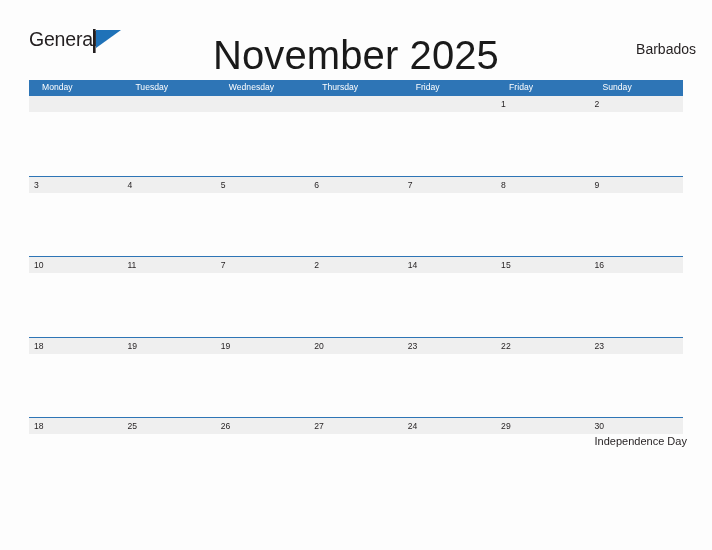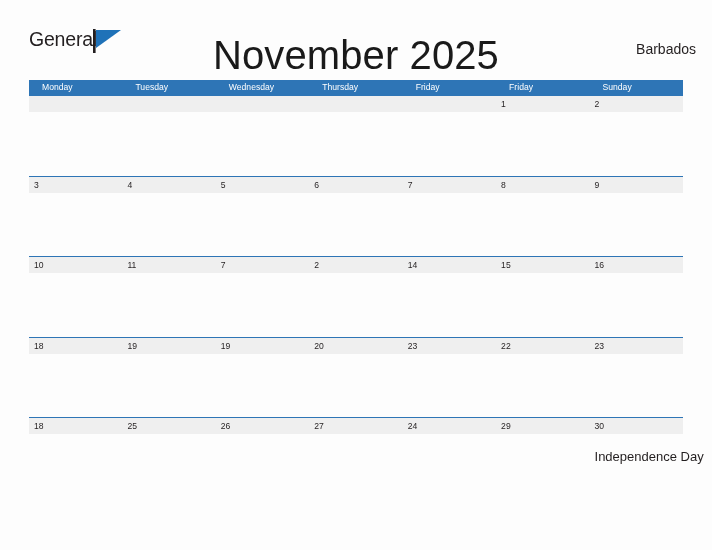--- a/index.html
+++ b/index.html
@@ -131,22 +131,22 @@
   .event-band {
     display: flex;
     width: 654px;
     height: 62px;
     background: #fdfdfd;
   }
   .event-cell {
     width: 93.43px;
     box-sizing: border-box;
     padding-left: 5px;
-    padding-top: 18px;
-    font-size: 13px;
+    padding-top: 2px;
+    font-size: 11px;
     line-height: 10px;
     color: #231f20;
     white-space: nowrap;
   }
 </style>
 </head>
 <body>
 
 <div class="page-header">
 

